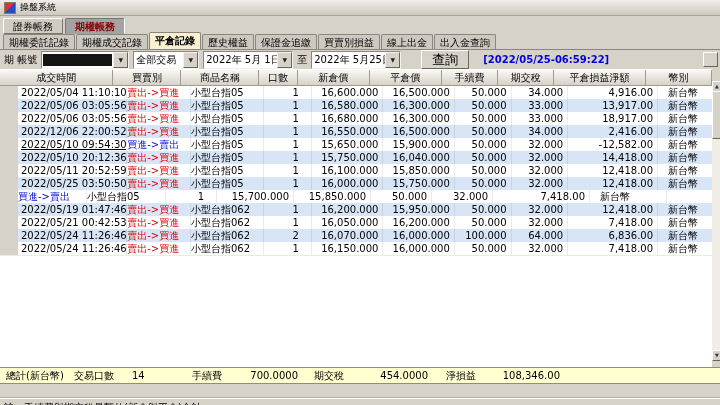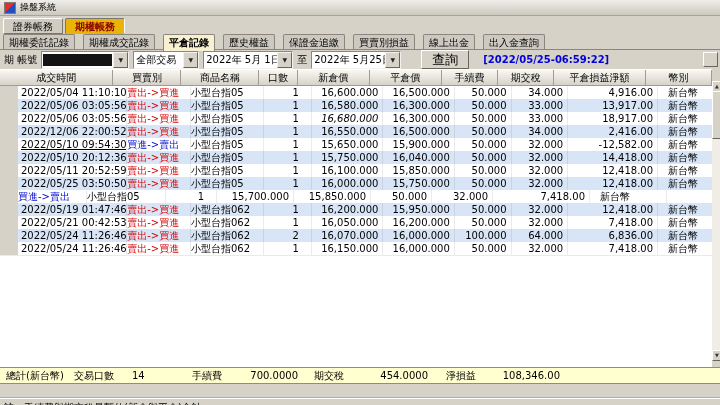--- a/index.html
+++ b/index.html
@@ -4,23 +4,23 @@
 <style>
   html,body{margin:0;padding:0;}
   body{width:720px;height:405px;position:relative;background:#d6d2c8;font-family:"DejaVu Sans","Liberation Sans",sans-serif;font-size:10px;color:#000;overflow:hidden;}
 
   .titlebar{height:15px;background:linear-gradient(#f0eee9,#ccc8c0);border-bottom:1px solid #a8a49c;display:flex;align-items:center;gap:4px;padding:0 4px;}
   .ticon{width:10px;height:10px;background:linear-gradient(135deg,#e03030 50%,#2050c0 50%);border:1px solid #807c74;}
   .ttext{font-size:9px;}
 
   .maintabs{height:16px;display:flex;align-items:flex-end;padding:2px 3px 0;gap:2px;}
   .mtab{padding:1px 9px 0;height:13px;background:#d0ccc2;border:1px solid;border-color:#fff #7a766e #7a766e #fff;border-radius:2px 2px 0 0;}
-  .mtab.active{background:#eab308;font-weight:bold;color:#8b0000;border-color:#7a766e #fff transparent #7a766e;}
-
-  .subtabs{height:15px;display:flex;padding:0 3px;gap:8px;border-bottom:1px solid #8a867e;}
+  .mtab.active{background:#a3a3a3;font-weight:bold;color:#8b0000;border-color:#7a766e #fff transparent #7a766e;}
+
+  .subtabs{height:15px;display:flex;align-items:flex-end;padding:0 3px;gap:1px;border-bottom:1px solid #8a867e;}
   .subtab{padding:1px 5px 0;height:13px;background:#cdc9c0;border:1px solid #8a867e;border-bottom:none;border-radius:2px 2px 0 0;white-space:nowrap;}
   .subtab.active{background:#f7f1d2;font-weight:bold;height:15px;}
 
   .filter{height:19px;display:flex;align-items:center;padding:0 4px;gap:4px;position:relative;}
   .combo{background:#fff;border:1px solid;border-color:#8a867e #f4f2ee #f4f2ee #8a867e;height:16px;display:flex;align-items:center;}
   .combo .val{flex:1;padding:0 2px;overflow:hidden;white-space:nowrap;}
   .combo .dd{width:13px;height:14px;background:#d6d2c8;border:1px solid;border-color:#f4f2ee #6a665e #6a665e #f4f2ee;font-size:6px;display:flex;align-items:center;justify-content:center;color:#222;}
   .redacted{background:#141414;height:12px;margin:0 1px;flex:1;}
   .btn{height:17px;padding:0 10px;background:#d6d2c8;border:1px solid;border-color:#fff #6a665e #6a665e #fff;font-size:13px;display:flex;align-items:center;}
   .stamp{color:#0000dd;font-weight:bold;margin-left:10px;}
@@ -135,21 +135,21 @@
       <div class="cell c6 ar" style="width: 56px;">50.000</div>
       <div class="cell c7 ar" style="width: 56px;">33.000</div>
       <div class="cell c8 ar" style="width: 92px;">13,917.00</div>
       <div class="cell c9 al" style="width: 66px;">新台幣</div>
     </div>
     <div class="row">
       <div class="cell c0 al" style="width: 114px;">2022/05/06 03:05:56</div>
       <div class="cell c1 al red" style="width: 68px;">賣出-&gt;買進</div>
       <div class="cell c2 al" style="width: 78px;">小型台指05</div>
       <div class="cell c3 ar" style="width: 38px;">1</div>
-      <div class="cell c4 ar" style="width: 72px; font-style: italic;">16,680.000</div>
+      <div class="cell c4 ar" style="width: 72px;">16,680.000</div>
       <div class="cell c5 ar" style="width: 72px;">16,300.000</div>
       <div class="cell c6 ar" style="width: 56px;">50.000</div>
       <div class="cell c7 ar" style="width: 56px;">33.000</div>
       <div class="cell c8 ar" style="width: 92px;">18,917.00</div>
       <div class="cell c9 al" style="width: 66px;">新台幣</div>
     </div>
     <div class="row">
       <div class="cell c0 al" style="width: 114px;">2022/12/06 22:00:52</div>
       <div class="cell c1 al red" style="width: 68px;">賣出-&gt;買進</div>
       <div class="cell c2 al" style="width: 78px;">小型台指05</div>

